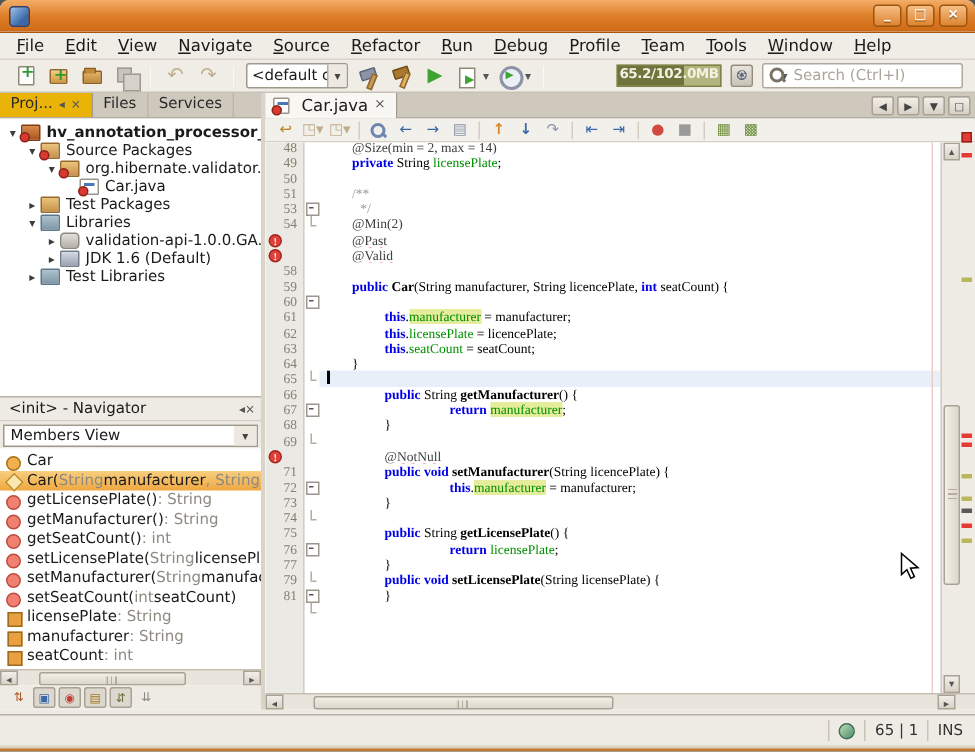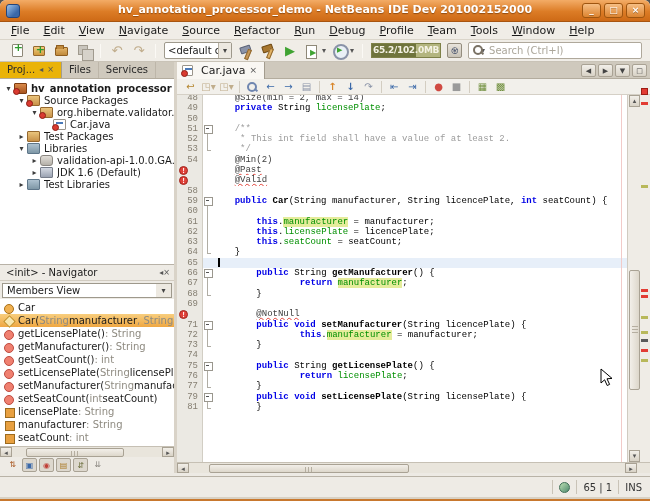--- a/index.html
+++ b/index.html
@@ -54,21 +54,21 @@
   .i-clean::before{content:"";position:absolute;left:2px;top:2px;width:9px;height:5px;background:#A8772F;
     border:1px solid #6F4A14;border-radius:1px;transform:rotate(-18deg);}
   .i-clean::after{content:"";position:absolute;left:8px;top:5px;width:2px;height:9px;background:#E2B264;
     border:1px solid #8F6830;transform:rotate(22deg);}
   .i-run{color:#3FA332;font-size:13px;line-height:15px;}
   .i-debug::before{content:"";position:absolute;left:2px;top:2px;width:9px;height:12px;background:#fff;border:1px solid #8E8878;}
   .i-debug::after{content:"▶";position:absolute;left:6px;top:5px;font-size:8px;color:#3FA332;}
   .i-profile::before{content:"";position:absolute;left:1px;top:1px;width:12px;height:12px;border-radius:50%;
     border:2px solid #8A93A8;background:#EAF0F6;}
   .i-profile::after{content:"▶";position:absolute;left:5px;top:3px;font-size:7px;color:#3FA332;}
-  .memwrap{position:relative;width:70px;height:15px;border:1px solid #7E8148;background:#B3B57F;flex:none;}
+  .memwrap{position:relative;width:70px;height:15px;border:1px solid #7E8148;background:#B3B57F;flex:none;margin-left:40px;}
   .memfill{position:absolute;left:0;top:0;bottom:0;background:#6F743C;}
   .memtext{position:absolute;left:0;right:0;top:1px;text-align:center;color:#F4F2E4;
     font-size:9px;font-weight:bold;letter-spacing:-.3px;}
   .i-gc{width:15px;height:15px;background:linear-gradient(#E8E4DC,#C9C3B7);border:1px solid #948D7E;
     border-radius:2px;color:#5A6378;font-size:9px;text-align:center;line-height:14px;flex:none;}
   .search{flex:1;height:17px;background:#fff;border:1px solid #AFA89B;border-radius:2px;
     display:flex;align-items:center;padding-left:3px;min-width:60px;}
   .mag{position:relative;width:13px;height:13px;flex:none;}
   .mag::before{content:"";position:absolute;left:1px;top:1px;width:6px;height:6px;border:2px solid #7A7265;border-radius:50%;}
   .mag::after{content:"";position:absolute;left:8px;top:8px;width:4px;height:2px;background:#7A7265;transform:rotate(45deg);}
@@ -150,21 +150,21 @@
     border-bottom:1px solid #D5D0C6;display:flex;align-items:center;gap:3px;padding-left:6px;}
   .eti{width:15px;height:14px;font-size:10px;line-height:14px;text-align:center;position:relative;flex:none;}
   .esep{width:1px;height:12px;background:#D3CDC1;margin:0 2px;}
   .emag{position:relative;}
   .emag::before{content:"";position:absolute;left:2px;top:2px;width:6px;height:6px;border:2px solid #6F86B0;border-radius:50%;}
   .emag::after{content:"";position:absolute;left:9px;top:9px;width:4px;height:2px;background:#6F86B0;transform:rotate(45deg);}
   
   .ecode{position:absolute;left:0;top:33px;width:473px;height:367px;background:#fff;overflow:hidden;}
   .gutcol{position:absolute;left:0;top:0;width:26px;height:367px;background:#EBE9E3;border-right:1px solid #D2CEC4;}
   .lines{position:absolute;left:0;top:-2px;width:450px;}
-  .crow{height:10.3px;display:flex;font-family:Liberation Mono, monospace;font-size:9px;line-height:10.3px;}
+  .crow{height:10.3px;display:flex;font-family:Liberation Serif, serif;font-size:9px;line-height:10.3px;align-items:flex-end;}
   .gnum{width:26px;flex:none;text-align:right;padding-right:5px;color:#857F72;}
   .gnum.err{text-align:left;padding-left:2px;}
   .gerr{display:inline-block;width:9px;height:9px;border-radius:50%;background:#E04038;border:1px solid #A02820;
     color:#fff;font-size:7px;font-weight:bold;line-height:8px;text-align:center;margin-top:1px;}
   .gfold{width:10px;flex:none;position:relative;}
   .gfold.fs::before{content:"";position:absolute;left:1px;top:1px;width:7px;height:7px;border:1px solid #9A978E;background:#fff;}
   .gfold.fs::after{content:"";position:absolute;left:3px;top:4px;width:3px;height:1px;background:#555;}
   .gfold.fm::before{content:"";position:absolute;left:4px;top:0;bottom:0;width:1px;background:#B0ADA4;}
   .gfold.fe::before{content:"";position:absolute;left:4px;top:0;height:6px;width:1px;background:#B0ADA4;}
   .gfold.fe::after{content:"";position:absolute;left:4px;top:6px;width:4px;height:1px;background:#B0ADA4;}
@@ -204,21 +204,20 @@
   .bframe{position:absolute;left:0;top:497px;width:650px;height:4px;background:#D8D1C4;border-bottom:2px solid #C8782E;}
   .cursor{position:absolute;left:600px;top:368px;z-index:50;}
 </style>
 </head>
 <body>
 
 <div class="win">
 
   <div class="titlebar">
     <span class="win-icon"></span>
-    <div class="title-text">hv_annotation_processor_demo - NetBeans IDE Dev 201002152000</div>
     <div class="winbtns">
       <span class="wbtn">_</span>
       <span class="wbtn">□</span>
       <span class="wbtn">×</span>
     </div>
   </div>
 
   <div class="menubar">
       <span class="mitem"><u>F</u>ile</span>
       <span class="mitem"><u>E</u>dit</span>
@@ -481,25 +480,20 @@
             <span class="gnum">50</span>
             <span class="gfold"></span>
             <span class="cline" style="padding-left: 0px;"></span>
           </div>
           <div class="crow">
             <span class="gnum">51</span>
             <span class="gfold fs"></span>
             <span class="cline" style="padding-left: 21.68px;"><span class="sc">/**</span></span>
           </div>
           <div class="crow">
-            <span class="gnum">52</span>
-            <span class="gfold fm"></span>
-            <span class="cline" style="padding-left: 27.1px;"><span class="sc">* This int field shall have a value of at least 2.</span></span>
-          </div>
-          <div class="crow">
             <span class="gnum">53</span>
             <span class="gfold fe"></span>
             <span class="cline" style="padding-left: 27.1px;"><span class="sc">*/</span></span>
           </div>
           <div class="crow">
             <span class="gnum">54</span>
             <span class="gfold"></span>
             <span class="cline" style="padding-left: 21.68px;"><span class="sa">@Min(2)</span></span>
           </div>
           <div class="crow">

